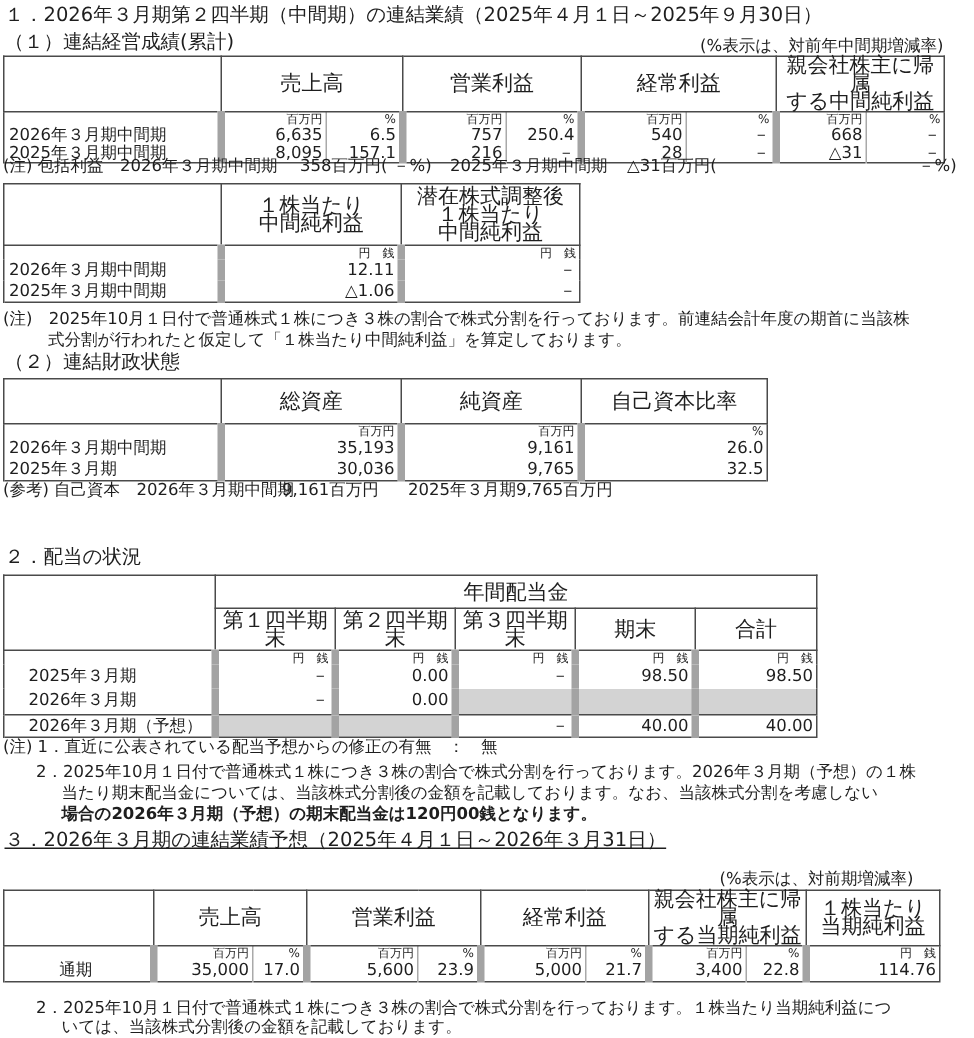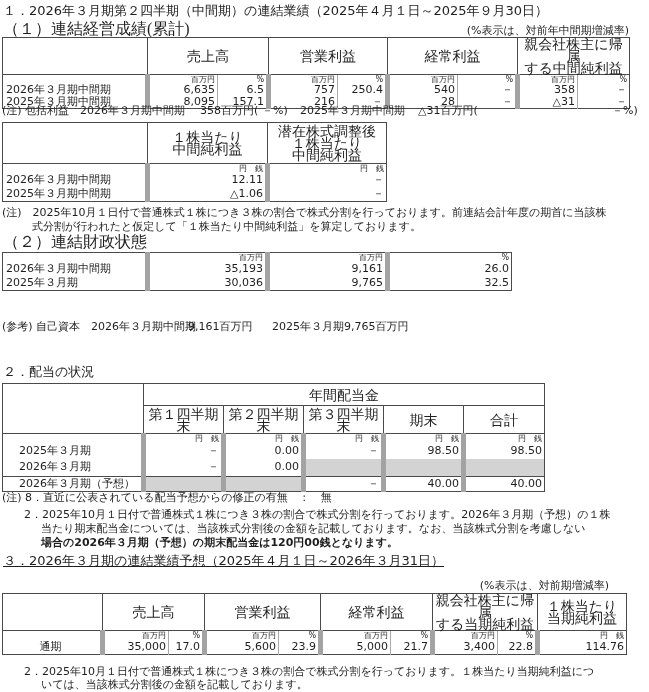--- a/index.html
+++ b/index.html
@@ -3,21 +3,21 @@
 <meta charset="utf-8">
 <style>
   html, body { margin:0; padding:0; background:#ffffff; }
   body {
     position:relative; width:649px; height:692px; overflow:hidden;
     font-family:"DejaVu Sans","Liberation Sans",sans-serif;
     color:#1e1e1e; font-size:11px;
   }
   .abs { position:absolute; white-space:nowrap; line-height:13px; }
   .title { font-size:13px; line-height:15px; }
-  .heading { font-size:16px; line-height:14px;font-family:Liberation Serif, serif; }
+  .heading { font-size:13px; line-height:14px; }
   .small { font-size:11px; }
   table.fin {
     position:absolute; border-collapse:collapse; table-layout:fixed;
     border:1px solid #4a4a4a;
   }
   table.fin th {
     font-weight:normal; border:1px solid #4a4a4a; text-align:center;
     white-space:pre-line; line-height:12px; padding:0; font-size:14px;
   }
   table.fin td {
@@ -73,21 +73,21 @@
     <td class="right-dark">%</td>
   </tr>
   <tr style="height:11px;">
     <td class="lbl">2026年３月期中間期</td>
     <td class="sec">6,635</td>
     <td>6.5</td>
     <td class="sec">757</td>
     <td>250.4</td>
     <td class="sec">540</td>
     <td>－</td>
-    <td class="sec">358</td>
+    <td class="sec">668</td>
     <td class="right-dark">－</td>
   </tr>
   <tr style="height:12px;">
     <td class="lbl">2025年３月期中間期</td>
     <td class="sec">8,095</td>
     <td>157.1</td>
     <td class="sec">216</td>
     <td>－</td>
     <td class="sec">28</td>
     <td>－</td>
@@ -142,20 +142,26 @@
 
 <div class="abs heading" style="left:3px; top:235px;">（２）連結財政状態</div>
 <table class="fin" style="left:2px; top:252px; width:509px;">
   <colgroup>
       <col style="width:145px">
       <col style="width:120px">
       <col style="width:120px">
       <col style="width:124px">
     </colgroup>
   <tbody>
+      <tr style="height:30px;">
+    <th></th>
+    <th>総資産</th>
+    <th>純資産</th>
+    <th>自己資本比率</th>
+  </tr>
   <tr class="units">
     <td class="lbl"></td>
     <td class="sec">百万円</td>
     <td class="sec">百万円</td>
     <td class="sec right-dark">%</td>
   </tr>
   <tr style="height:14px;">
     <td class="lbl">2026年３月期中間期</td>
     <td class="sec">35,193</td>
     <td class="sec">9,161</td>
@@ -225,21 +231,21 @@
     <td class="lbl lbl-ind">2026年３月期（予想）</td>
     <td class="sec gray" style="border-right:1px solid #4a4a4a;"></td>
     <td class="sec gray" style="border-right:1px solid #4a4a4a;"></td>
     <td class="sec" style="border-right:1px solid #4a4a4a;">－</td>
     <td class="sec" style="border-right:1px solid #4a4a4a;">40.00</td>
     <td class="sec right-dark">40.00</td>
   </tr>
 </tbody>
   </table>
 
-<div class="abs small" style="left:2px; top:491px;">(注) 8．直近に公表されている配当予想からの修正の有無　：　無</div>
+<div class="abs small" style="left:2px; top:491px;">(注) 1．直近に公表されている配当予想からの修正の有無　：　無</div>
 <div class="abs small" style="left:24px; top:508px;">2．2025年10月１日付で普通株式１株につき３株の割合で株式分割を行っております。2026年３月期（予想）の１株</div>
 <div class="abs small" style="left:41px; top:522px;">当たり期末配当金については、当該株式分割後の金額を記載しております。なお、当該株式分割を考慮しない</div>
 <div class="abs small" style="left:41px; top:536px;font-weight:bold;">場合の2026年３月期（予想）の期末配当金は120円00銭となります。</div>
 
 <div class="abs title" style="left:3px; top:553px;text-decoration:underline;">３．2026年３月期の連結業績予想（2025年４月１日～2026年３月31日）</div>
 <div class="abs small" style="right:40px; top:579px;">(%表示は、対前期増減率)</div>
 
 <table class="fin" style="left:2px; top:593px; width:624px;">
   <colgroup>
     <col style="width:100px">

